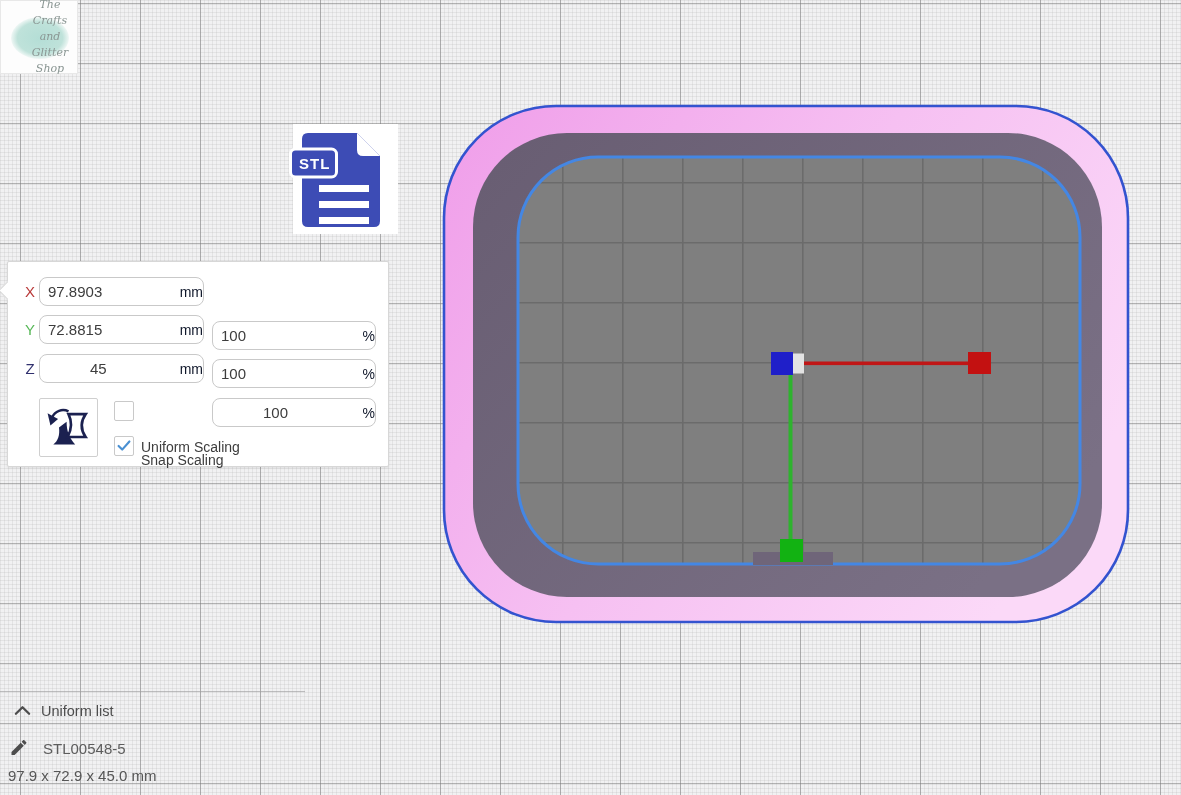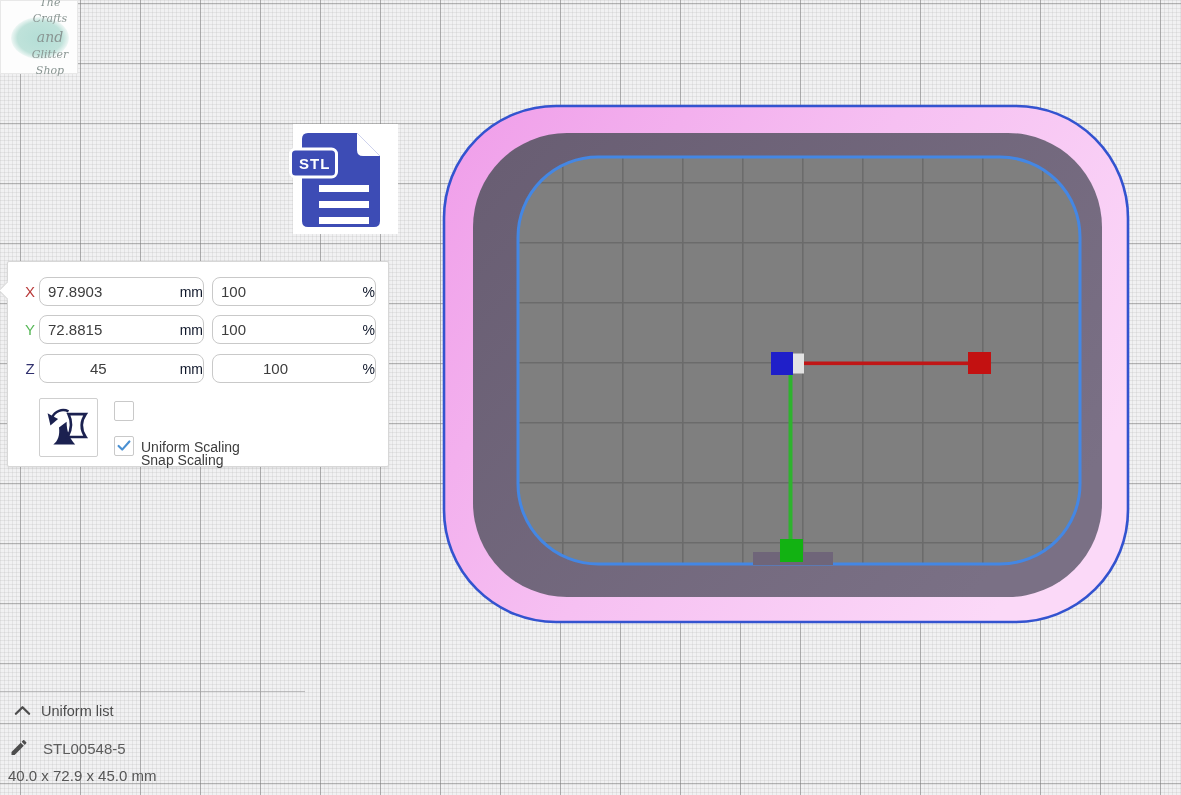--- a/index.html
+++ b/index.html
@@ -18,21 +18,21 @@
 
   
   .logo{position:absolute;left:0;top:0;width:78px;height:74px;background:#fdfdfd;
     border:1px solid #e8e8e8;box-sizing:border-box;z-index:5;}
   .logo-blob{position:absolute;left:10px;top:16px;width:58px;height:42px;border-radius:50%;
     background:radial-gradient(ellipse at center,#b4ded6 0%,#bfe2da 55%,rgba(191,226,218,0) 75%);}
   .logo-text{position:absolute;inset:0;display:flex;flex-direction:column;justify-content:center;
     align-items:center;text-align:center;font-family:"DejaVu Serif",serif;font-style:italic;
     color:#8a9693;line-height:1.45;padding-left:22px;}
   .logo-text .l1,.logo-text .l3{font-size:11px;}
-  .logo-text .l2{font-size:14px;}
+  .logo-text .l2{font-size:11px;}
 
   
   .stl-icon{position:absolute;left:289px;top:123px;width:112px;height:112px;z-index:4;}
 
   
   .scene{position:absolute;left:0;top:0;width:1181px;height:795px;z-index:1;}
 
   
   .panel{position:absolute;left:7px;top:261px;width:382px;height:206px;background:#fff;
     border:1px solid #d7d7d7;border-radius:2px;box-shadow:0 1px 3px rgba(0,0,0,.08);
@@ -44,21 +44,21 @@
   .axis-y{color:#58b858;top:59px;}
   .axis-z{color:#30306e;top:98px;}
   .field{position:absolute;height:29px;background:#fff;border:1px solid #c9c9c9;border-radius:8px;
     box-sizing:border-box;}
   .field input{border:none;outline:none;width:100%;height:100%;padding:0 34px 0 8px;
     font-family:"Liberation Sans",sans-serif;font-size:15px;color:#3d3d3d;background:transparent;
     box-sizing:border-box;}
   .field .unit{position:absolute;right:0;top:50%;transform:translateY(-50%);color:#0f172a;
     font-size:14px;pointer-events:none;}
   .mm-field{left:31px;width:165px;}
-  .pct-field{left:204px;width:164px;}
+  .pct-field{left:204px;width:164px;margin-top:44px;}
   .row0{top:15px;} .row1{top:53px;} .row2{top:92px;padding-left:42px;}
   .reset-btn{position:absolute;left:31px;top:136px;width:59px;height:59px;background:#fff;
     border:1px solid #cfcfcf;border-radius:2px;padding:0;cursor:pointer;}
   .checkbox{position:absolute;left:106px;width:20px;height:20px;background:#fff;
     border:1px solid #c9c9c9;border-radius:2px;box-sizing:border-box;}
   .cb-snap{top:139px;} .cb-uniform{top:174px;}
   .cb-label{position:absolute;left:133px;font-size:14px;color:#3d3d3d;line-height:20px;}
   .lbl-snap{top:140px;margin-top:48px;} .lbl-uniform{top:175px;}
 
   
@@ -188,15 +188,15 @@
 
   <svg class="chevron" viewBox="0 0 18 11">
     <polyline points="2,9 9,2 16,9" stroke="#4d4d4d" stroke-width="2.4" fill="none" stroke-linecap="round" stroke-linejoin="round"></polyline>
   </svg>
   <div class="objlist-header">Uniform list</div>
 
   <svg class="pencil" viewBox="0 0 24 24">
     <path d="M3 17.25V21h3.75L17.8 9.94l-3.75-3.75L3 17.25zM20.71 7.04c.39-.39.39-1.02 0-1.41l-2.34-2.34c-.39-.39-1.02-.39-1.41 0l-1.83 1.83 3.75 3.75 1.83-1.83z" fill="#4d4d4d"></path>
   </svg>
   <div class="obj-name">STL00548-5</div>
-  <div class="obj-dims">40.0 x 72.9 x 45.0 mm</div>
+  <div class="obj-dims">97.9 x 72.9 x 45.0 mm</div>
 
 </div>
 
 </body></html>

